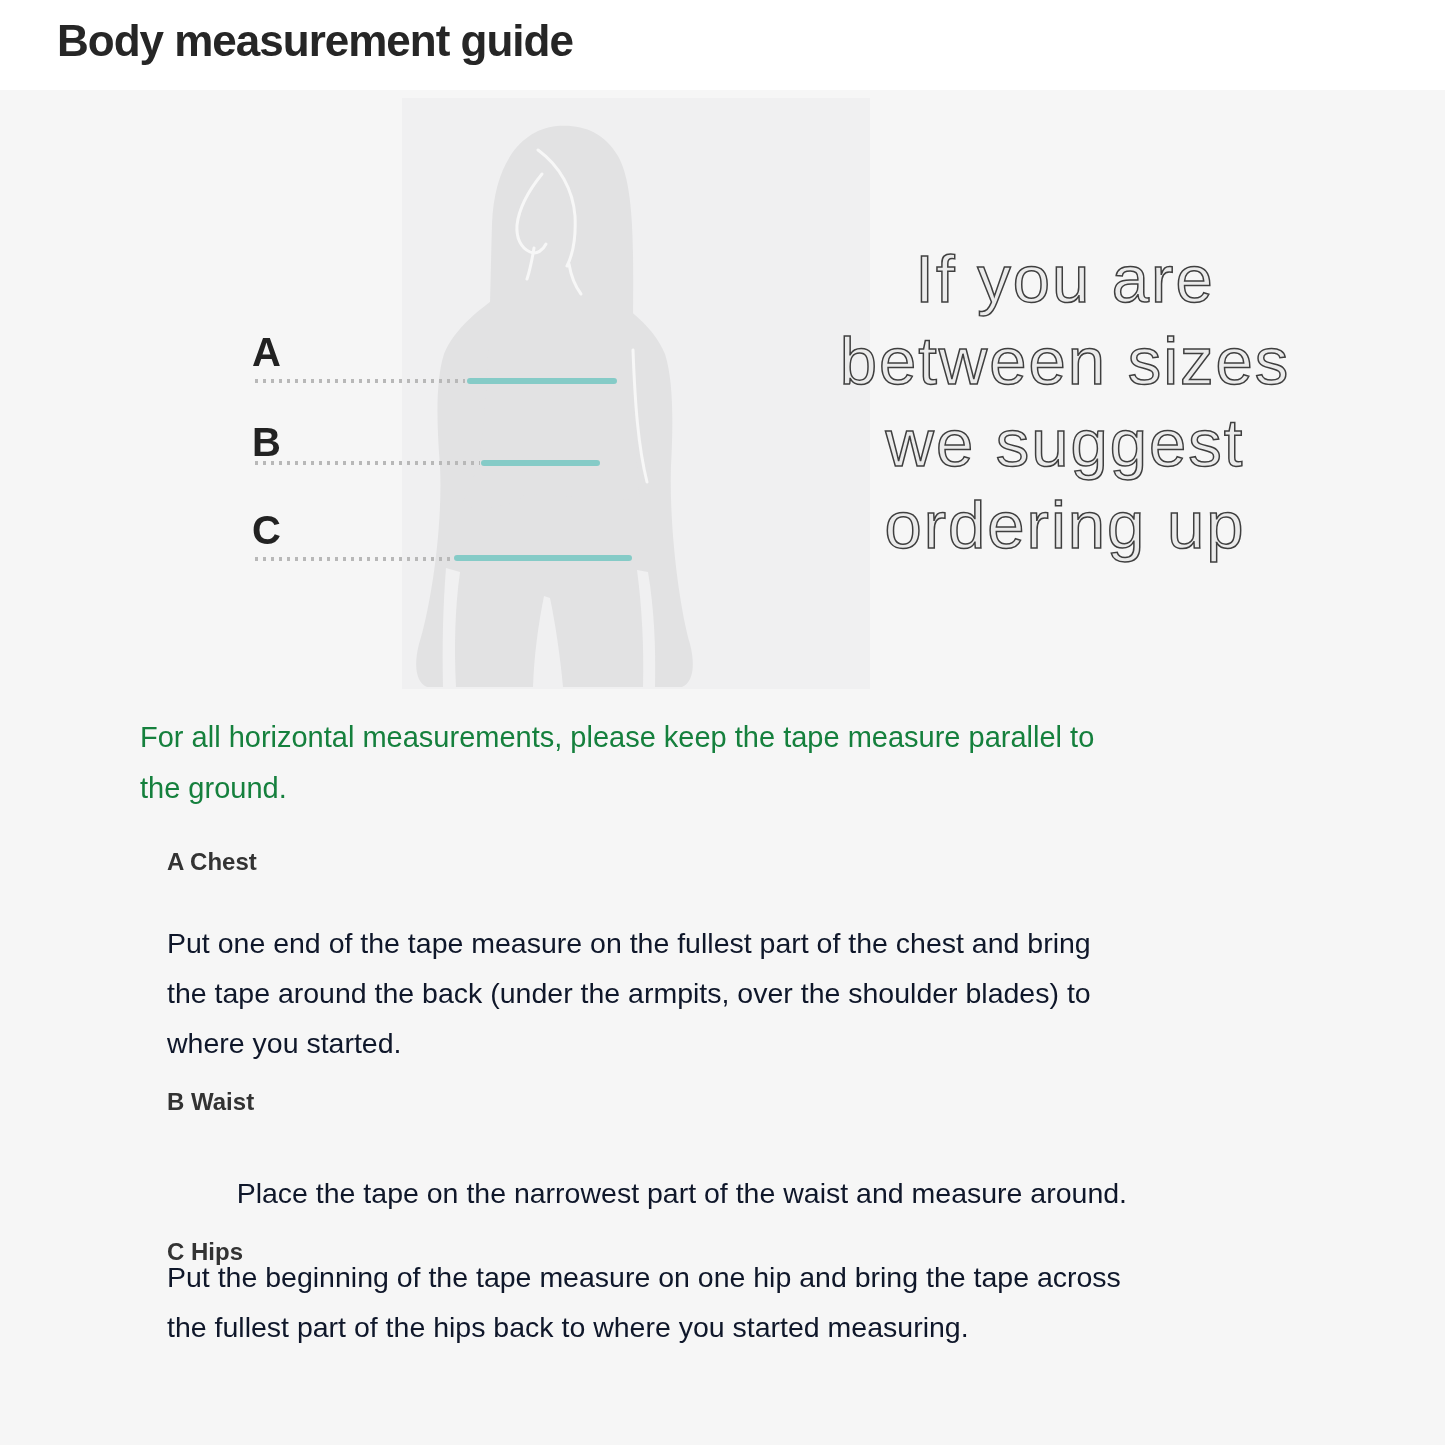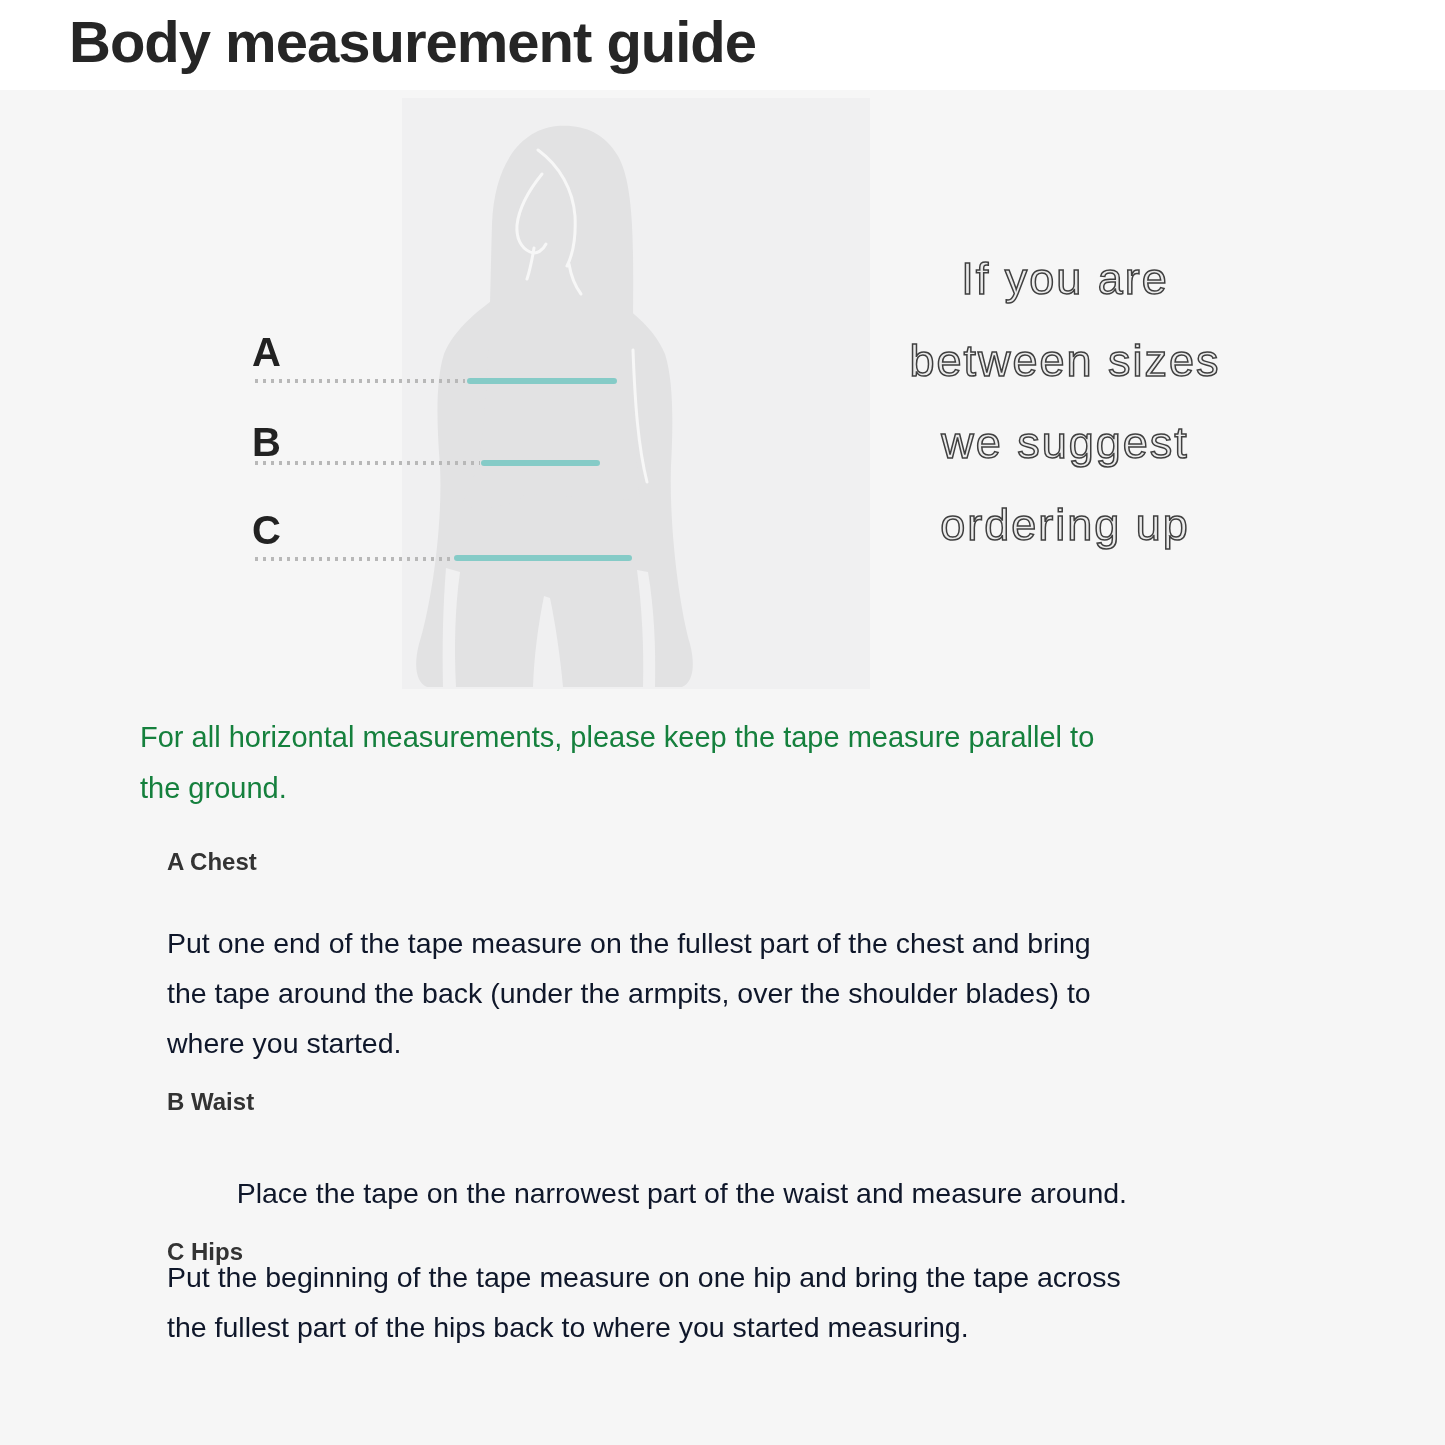--- a/index.html
+++ b/index.html
@@ -2,22 +2,22 @@
 <html><head>
 <meta charset="utf-8">
 <style>
   * { margin:0; padding:0; box-sizing:border-box; }
   html,body { background:#ffffff; }
   .page {
     position:relative; width:1445px; height:1445px; overflow:hidden;
     background:#ffffff; font-family:"Liberation Sans", sans-serif;
   }
   .page-title {
-    position:absolute; left:57px; top:8px;
-    font-size:58px; font-weight:700; letter-spacing:-1px; color:#262626;margin-left:12px;
+    position:absolute; left:57px; top:16px;
+    font-size:44px; font-weight:700; letter-spacing:-1px; color:#262626;
   }
   .panel {
     position:absolute; left:0; top:90px; width:1445px; height:1355px;
     background:#f6f6f6;
   }
   .figure-svg { position:absolute; left:390px; top:98px; width:500px; height:592px; }
   .meas-label {
     position:absolute; font-size:40px; font-weight:700; color:#222222;
   }
   .label-a { left:252px; top:330px; }
@@ -34,21 +34,21 @@
     position:absolute; height:6px; background:#85cbc7; border-radius:3px;
   }
   .tape-a { left:467px; top:378px; width:150px; }
   .tape-b { left:481px; top:460px; width:119px; }
   .tape-c { left:454px; top:555px; width:178px; }
   .sizing-note {
     position:absolute; left:815px; top:238px; width:500px;
     text-align:center;
   }
   .note-line {
-    font-size:45px; line-height:82px; letter-spacing:2px;
+    font-size:67px; line-height:82px; letter-spacing:2px;
     color:#c2410c;
     -webkit-text-stroke:1.5px #3f3f3f;
     -webkit-text-fill-color:#ebebeb;
   }
   .intro-text {
     position:absolute; left:140px; top:712px; width:960px;
     font-size:29px; line-height:51px; color:#15803d;
   }
   .sec-heading {
     position:absolute; left:167px;

